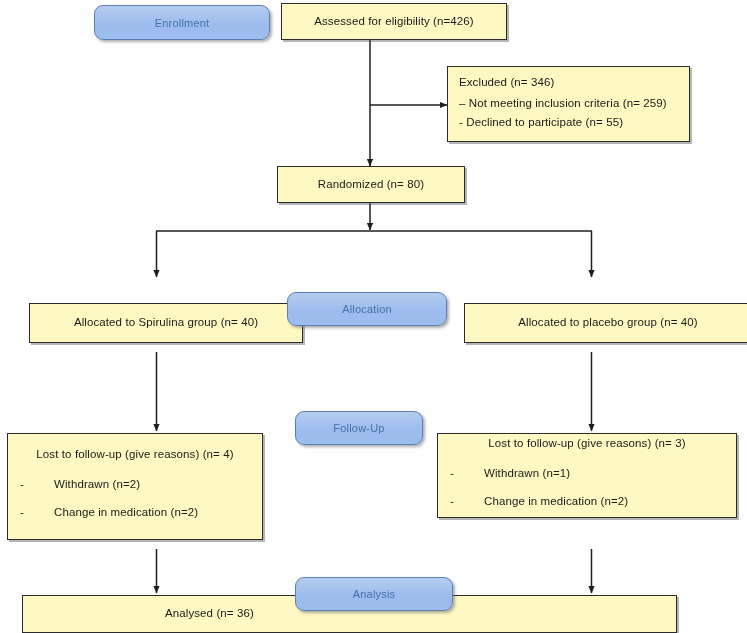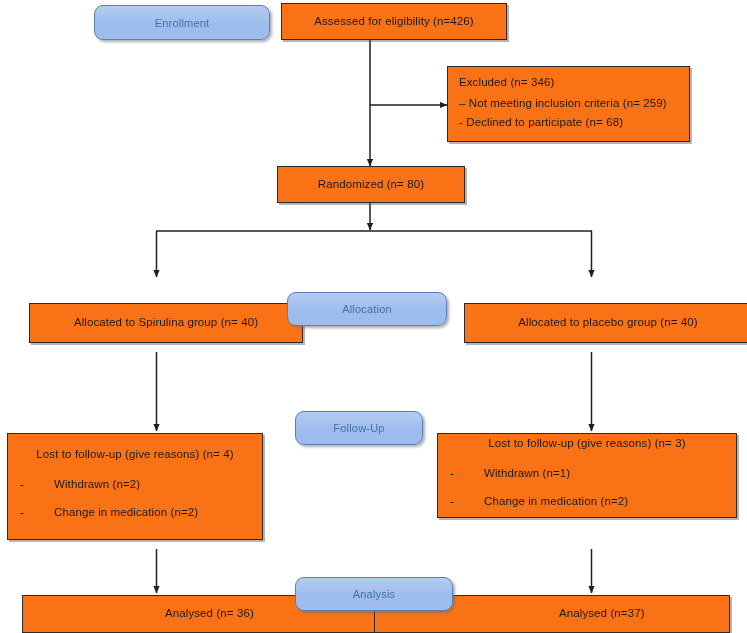--- a/index.html
+++ b/index.html
@@ -22,21 +22,21 @@
     left: 0;
     top: 0;
     width: 747px;
     height: 633px;
     pointer-events: none;
   }
   .box {
     position: absolute;
     box-sizing: border-box;
     border: 1.5px solid #2b2b2b;
-    background: #f97316;
+    background: #fef9c3;
     box-shadow: 2px 2px 0 rgba(90,90,90,0.45);
     z-index: 2;
     display: flex;
     flex-direction: column;
     justify-content: center;
   }
   .box .line {
     font-size: 11.5px;
     color: #1a1a1a;
     line-height: 1.35;
@@ -127,21 +127,21 @@
     <span>Enrollment</span>
   </div>
 
   <div class="box" id="box-assessed">
     <div class="line center-line">Assessed for eligibility (n=426)</div>
   </div>
 
   <div class="box" id="box-excluded">
     <div class="line ex-head">Excluded (n= 346)</div>
     <div class="line ex-item">–  Not meeting inclusion  criteria (n= 259)</div>
-    <div class="line ex-item">- Declined to participate (n= 68)</div>
+    <div class="line ex-item">- Declined to participate (n= 55)</div>
   </div>
 
   <div class="box" id="box-randomized">
     <div class="line center-line">Randomized (n= 80)</div>
   </div>
 
   <div class="box" id="box-alloc-left">
     <div class="line center-line">Allocated to Spirulina group (n= 40)</div>
   </div>
 
@@ -178,21 +178,18 @@
   </div>
 
   <div class="banner" id="banner-followup">
     <span>Follow-Up</span>
   </div>
 
   <div class="box" id="box-analysed-left">
     <div class="line" style="text-align:left; margin-left:128px;">Analysed (n= 36)</div>
   </div>
 
-  <div class="box" id="box-analysed-right">
-    <div class="line" style="text-align:left; margin-left:170px;">Analysed (n=37)</div>
-  </div>
 
   <div class="banner" id="banner-analysis">
     <span>Analysis</span>
   </div>
 
 </div>
 
 </body></html>

